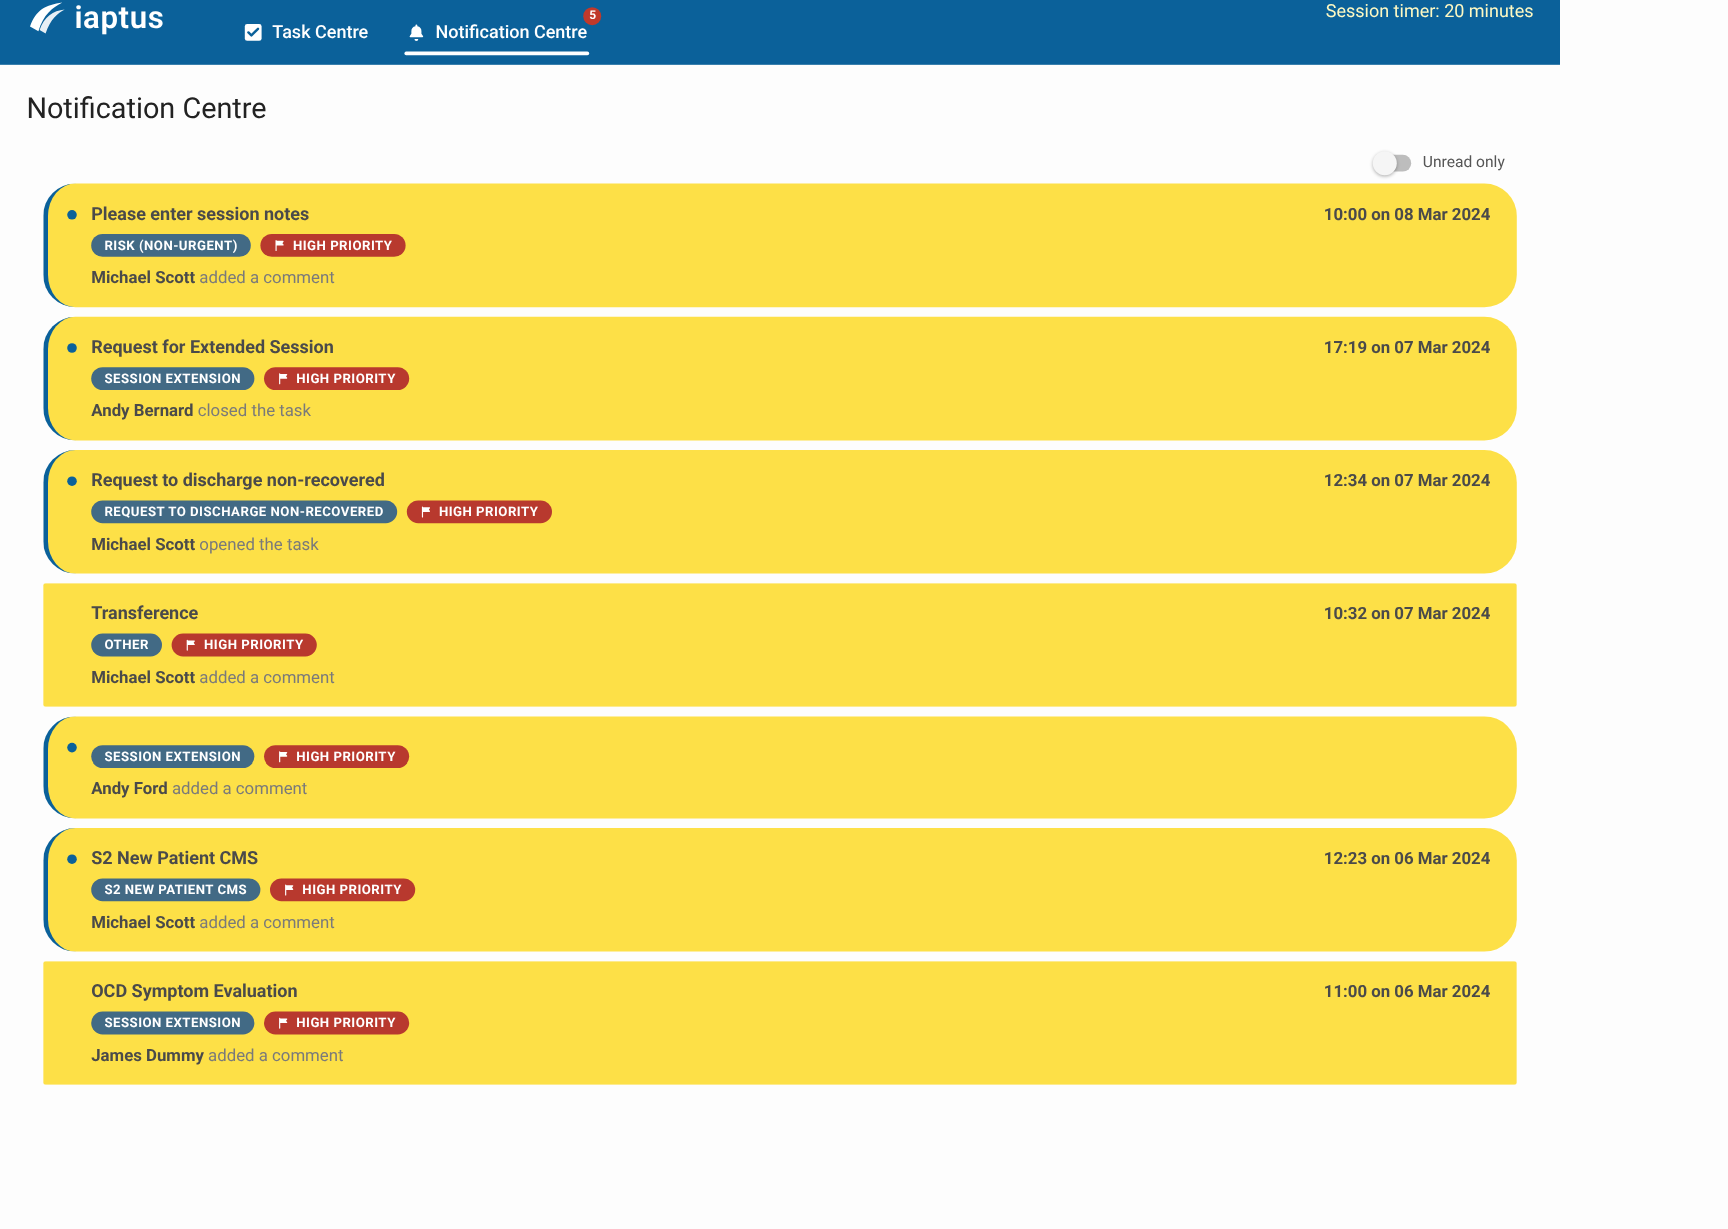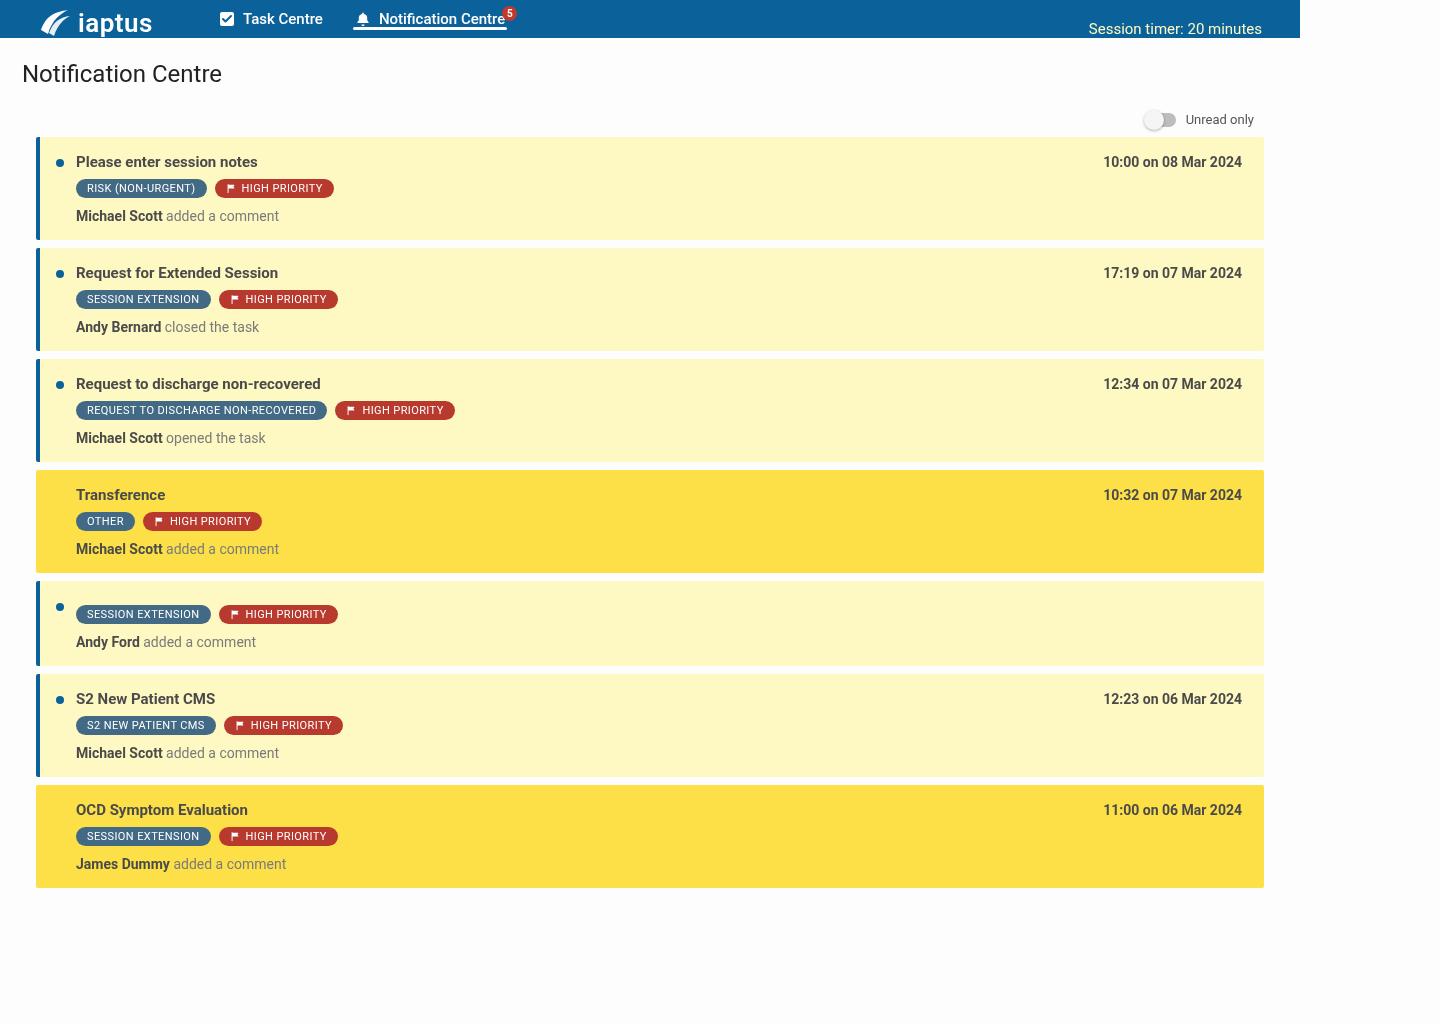--- a/index.html
+++ b/index.html
@@ -5,24 +5,24 @@
   * { box-sizing: border-box; margin: 0; padding: 0; }
   body {
     font-family: -apple-system, BlinkMacSystemFont, "Segoe UI", Roboto, "Helvetica Neue", Arial, sans-serif;
     background: #fdfdfd;
     color: #333;
     width: 1300px;
   }
   
   .header {
     background: #0b619a;
-    height: 38px;
-    display: flex;
-    align-items: flex-end;
-    padding: 0 38px;
+    height: 54px;
+    display: flex;
+    align-items: flex-start;
+    padding: 0 22px;
     color: #fff;
   }
   .logo {
     display: flex;
     align-items: center;
     gap: 6px;
     margin-right: 50px;
   }
   .logo-mark svg { display: block; }
   .logo-text {
@@ -128,22 +128,23 @@
   }
   .card {
     position: relative;
     background: #fde047;
     border-left: 4px solid transparent;
     padding: 16px 22px 16px 36px;
     border-radius: 2px;
     cursor: pointer;
   }
   .card.unread {
-    background: #fef9c3;
+    background: #fde047;
     border-left-color: #0b619a;
+    border-radius: 27px;
   }
   .unread-dot {
     position: absolute;
     left: 16px;
     top: 22px;
     width: 8px;
     height: 8px;
     border-radius: 50%;
     background: #0b619a;
     display: none;
@@ -170,21 +171,21 @@
     margin-top: 8px;
     flex-wrap: wrap;
   }
   .pill {
     display: inline-flex;
     align-items: center;
     gap: 5px;
     padding: 3px 11px;
     border-radius: 12px;
     font-size: 11px;
-    font-weight: 400;
+    font-weight: 700;
     letter-spacing: 0.4px;
     text-transform: uppercase;
     color: #fff;
   }
   .pill.cat { background: #426a85; }
   .pill.priority { background: #b8392e; }
   .pill .flag-icon { display:inline-flex; }
   .card-desc {
     margin-top: 10px;
     font-size: 14px;

